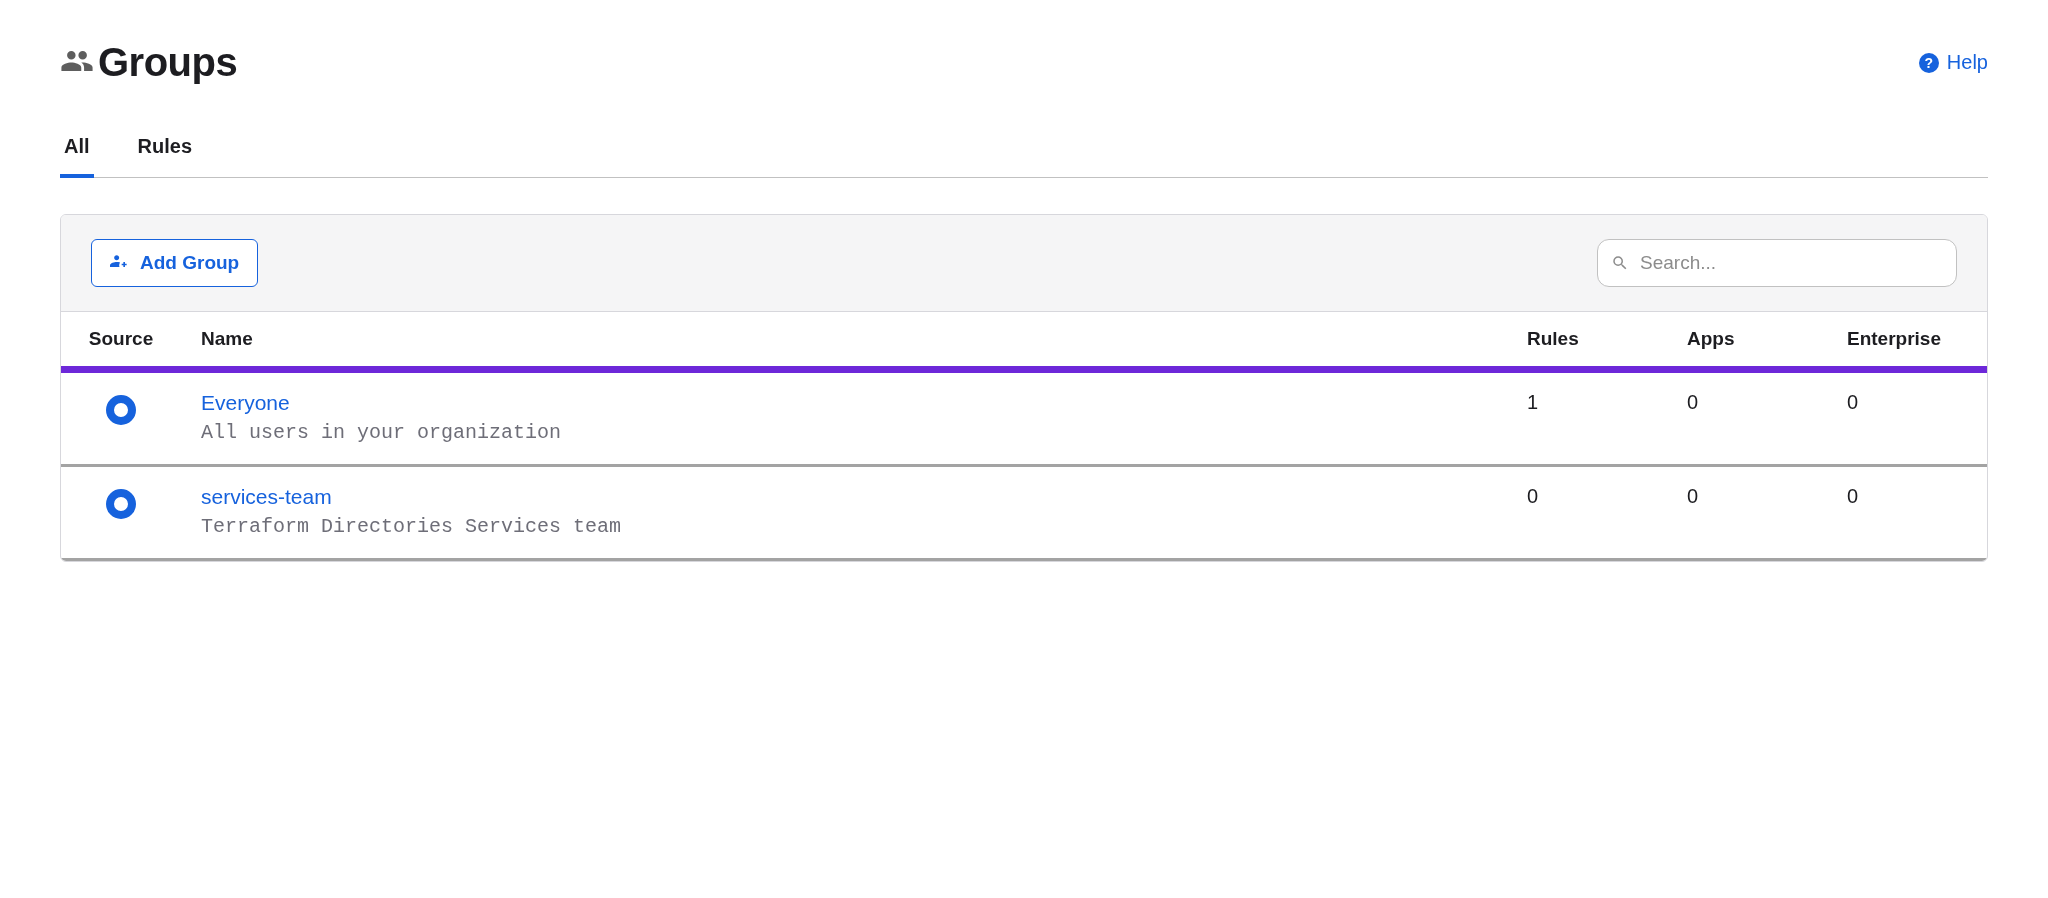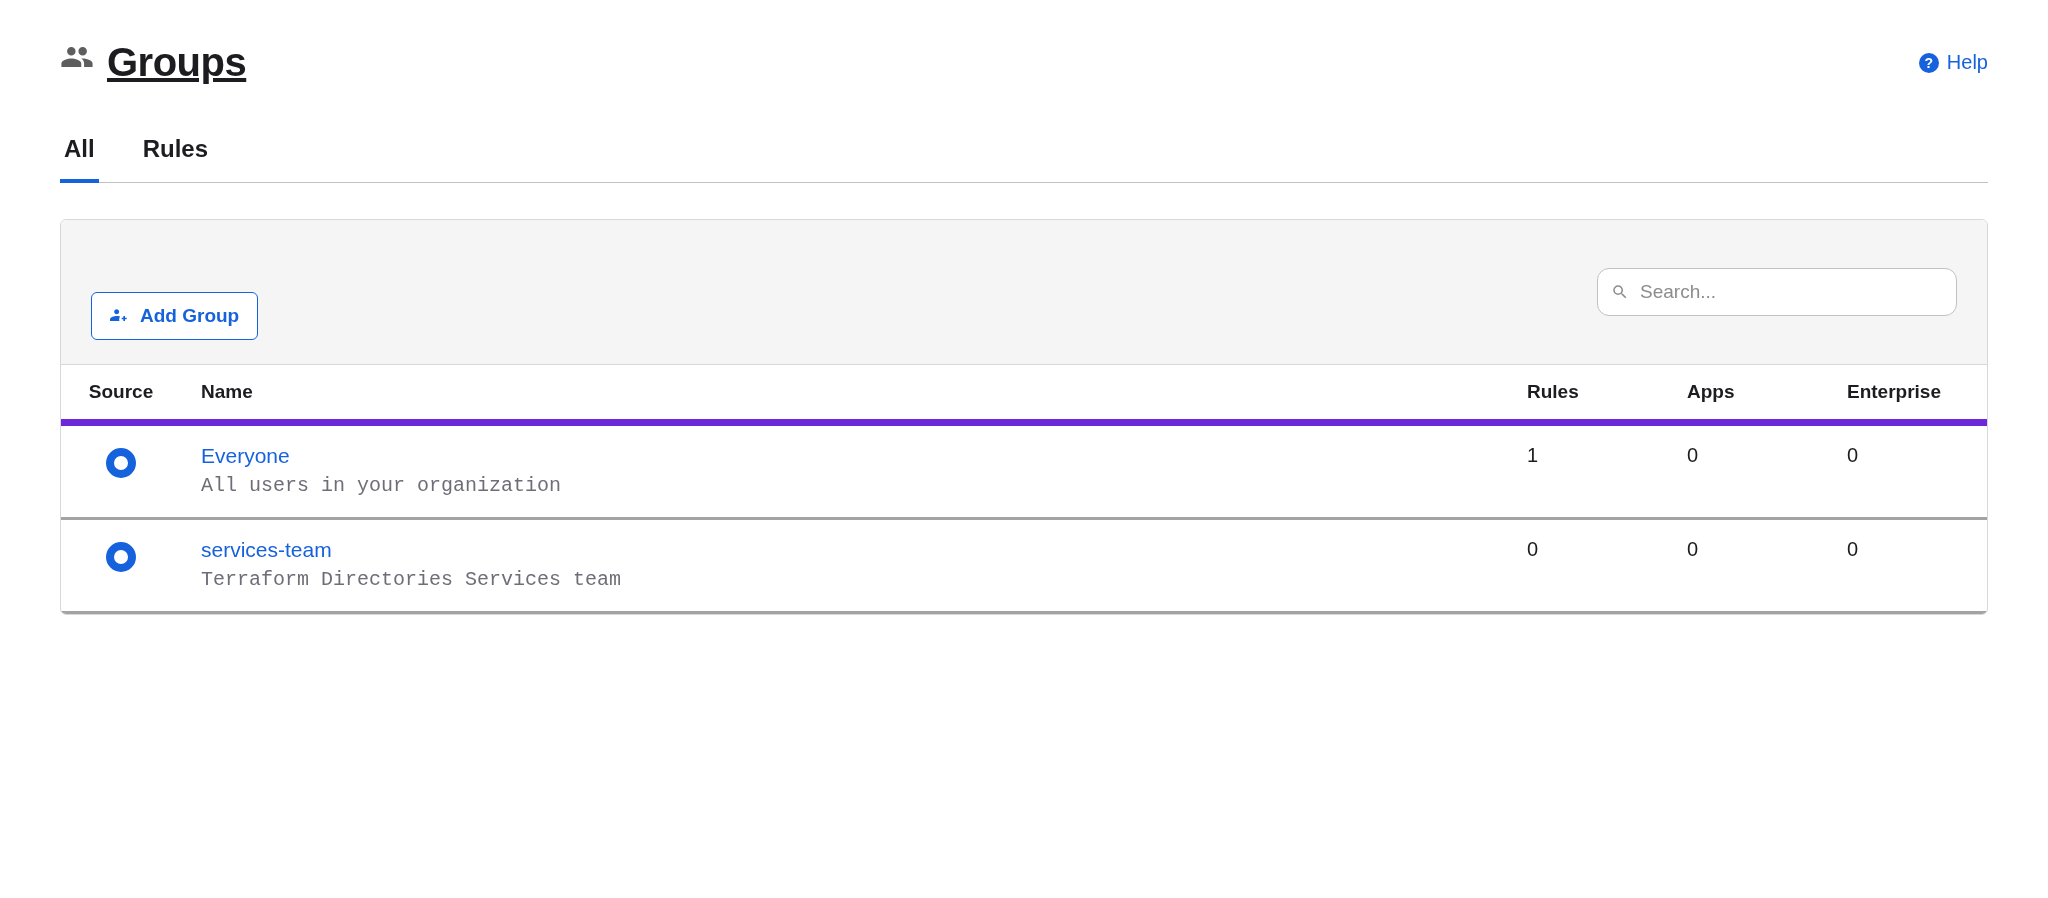--- a/index.html
+++ b/index.html
@@ -10,23 +10,22 @@
     padding: 40px 60px;
   }
   .header-row {
     display: flex;
     align-items: center;
     justify-content: space-between;
     margin-bottom: 40px;
   }
   .title-wrap {
     display: flex;
-    align-items: flex-start;
-    gap: 13px;
-    text-decoration: underline;
+    align-items: center;
+    gap: 4px;
   }
   .title-wrap h1 {
     font-size: 40px;
     font-weight: 700;
     letter-spacing: -0.5px;
   }
   .groups-icon svg { width: 34px; height: 34px; fill: #5e5e5e; }
   .help-link {
     display: flex;
     align-items: center;
@@ -46,21 +45,21 @@
     font-size: 14px; font-weight: 700;
   }
   .tabs {
     display: flex;
     gap: 40px;
     border-bottom: 1px solid #c1c1c1;
     margin-bottom: 36px;
   }
   .tab {
     padding: 10px 4px 16px 4px;
-    font-size: 24px;
+    font-size: 20px;
     font-weight: 600;
     color: #1d1d21;
     cursor: pointer;
     border-bottom: 4px solid transparent;
     margin-bottom: -1px;
   }
   .tab.active { border-bottom-color: #1662dd; }
   .panel {
     border: 1px solid #d7d7dc;
     border-radius: 6px;
@@ -69,31 +68,29 @@
   .toolbar {
     background: #f5f5f6;
     border-bottom: 1px solid #d7d7dc;
     padding: 24px 30px;
     display: flex;
     align-items: center;
     justify-content: space-between;
   }
   .add-btn {
     display: inline-flex;
-    align-items: center;
     gap: 10px;
     background: #fff;
     border: 1px solid #1662dd;
     color: #1662dd;
     font-size: 19px;
     font-weight: 600;
     padding: 12px 18px;
     border-radius: 6px;
     cursor: pointer;
-    margin-top: 48px;
   }
   .add-btn svg { width: 20px; height: 20px; fill: #1662dd; }
   .search-wrap {
     position: relative;
     width: 360px;
   }
   .search-wrap input {
     width: 100%;
     padding: 12px 14px 12px 42px;
     font-size: 19px;

